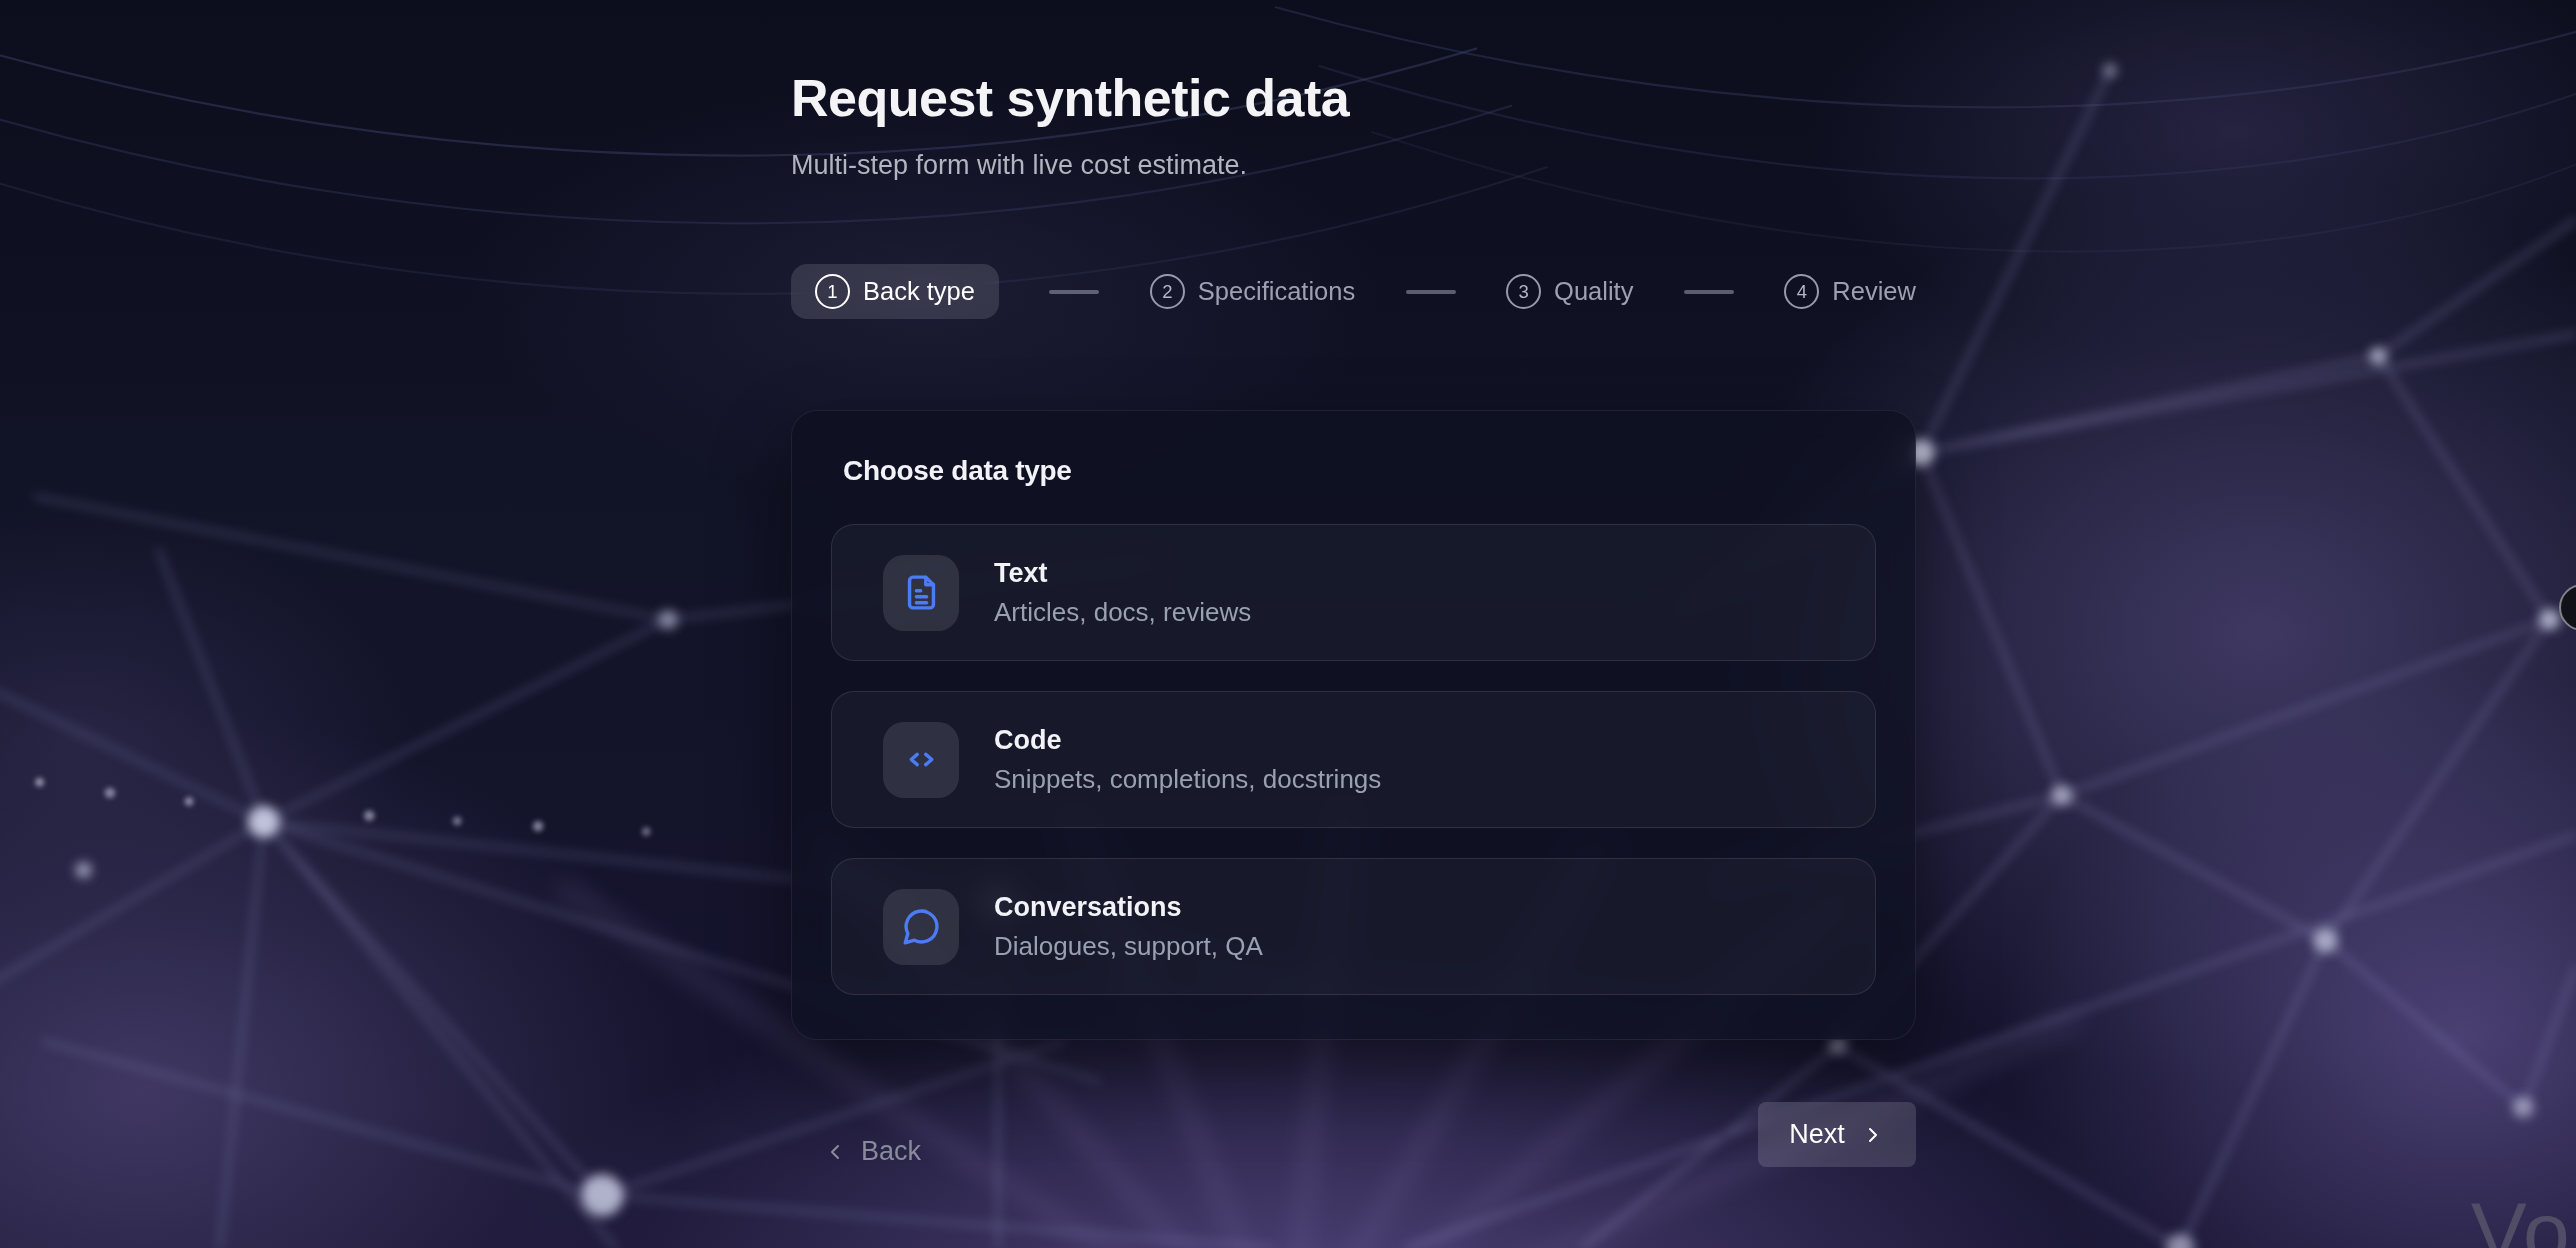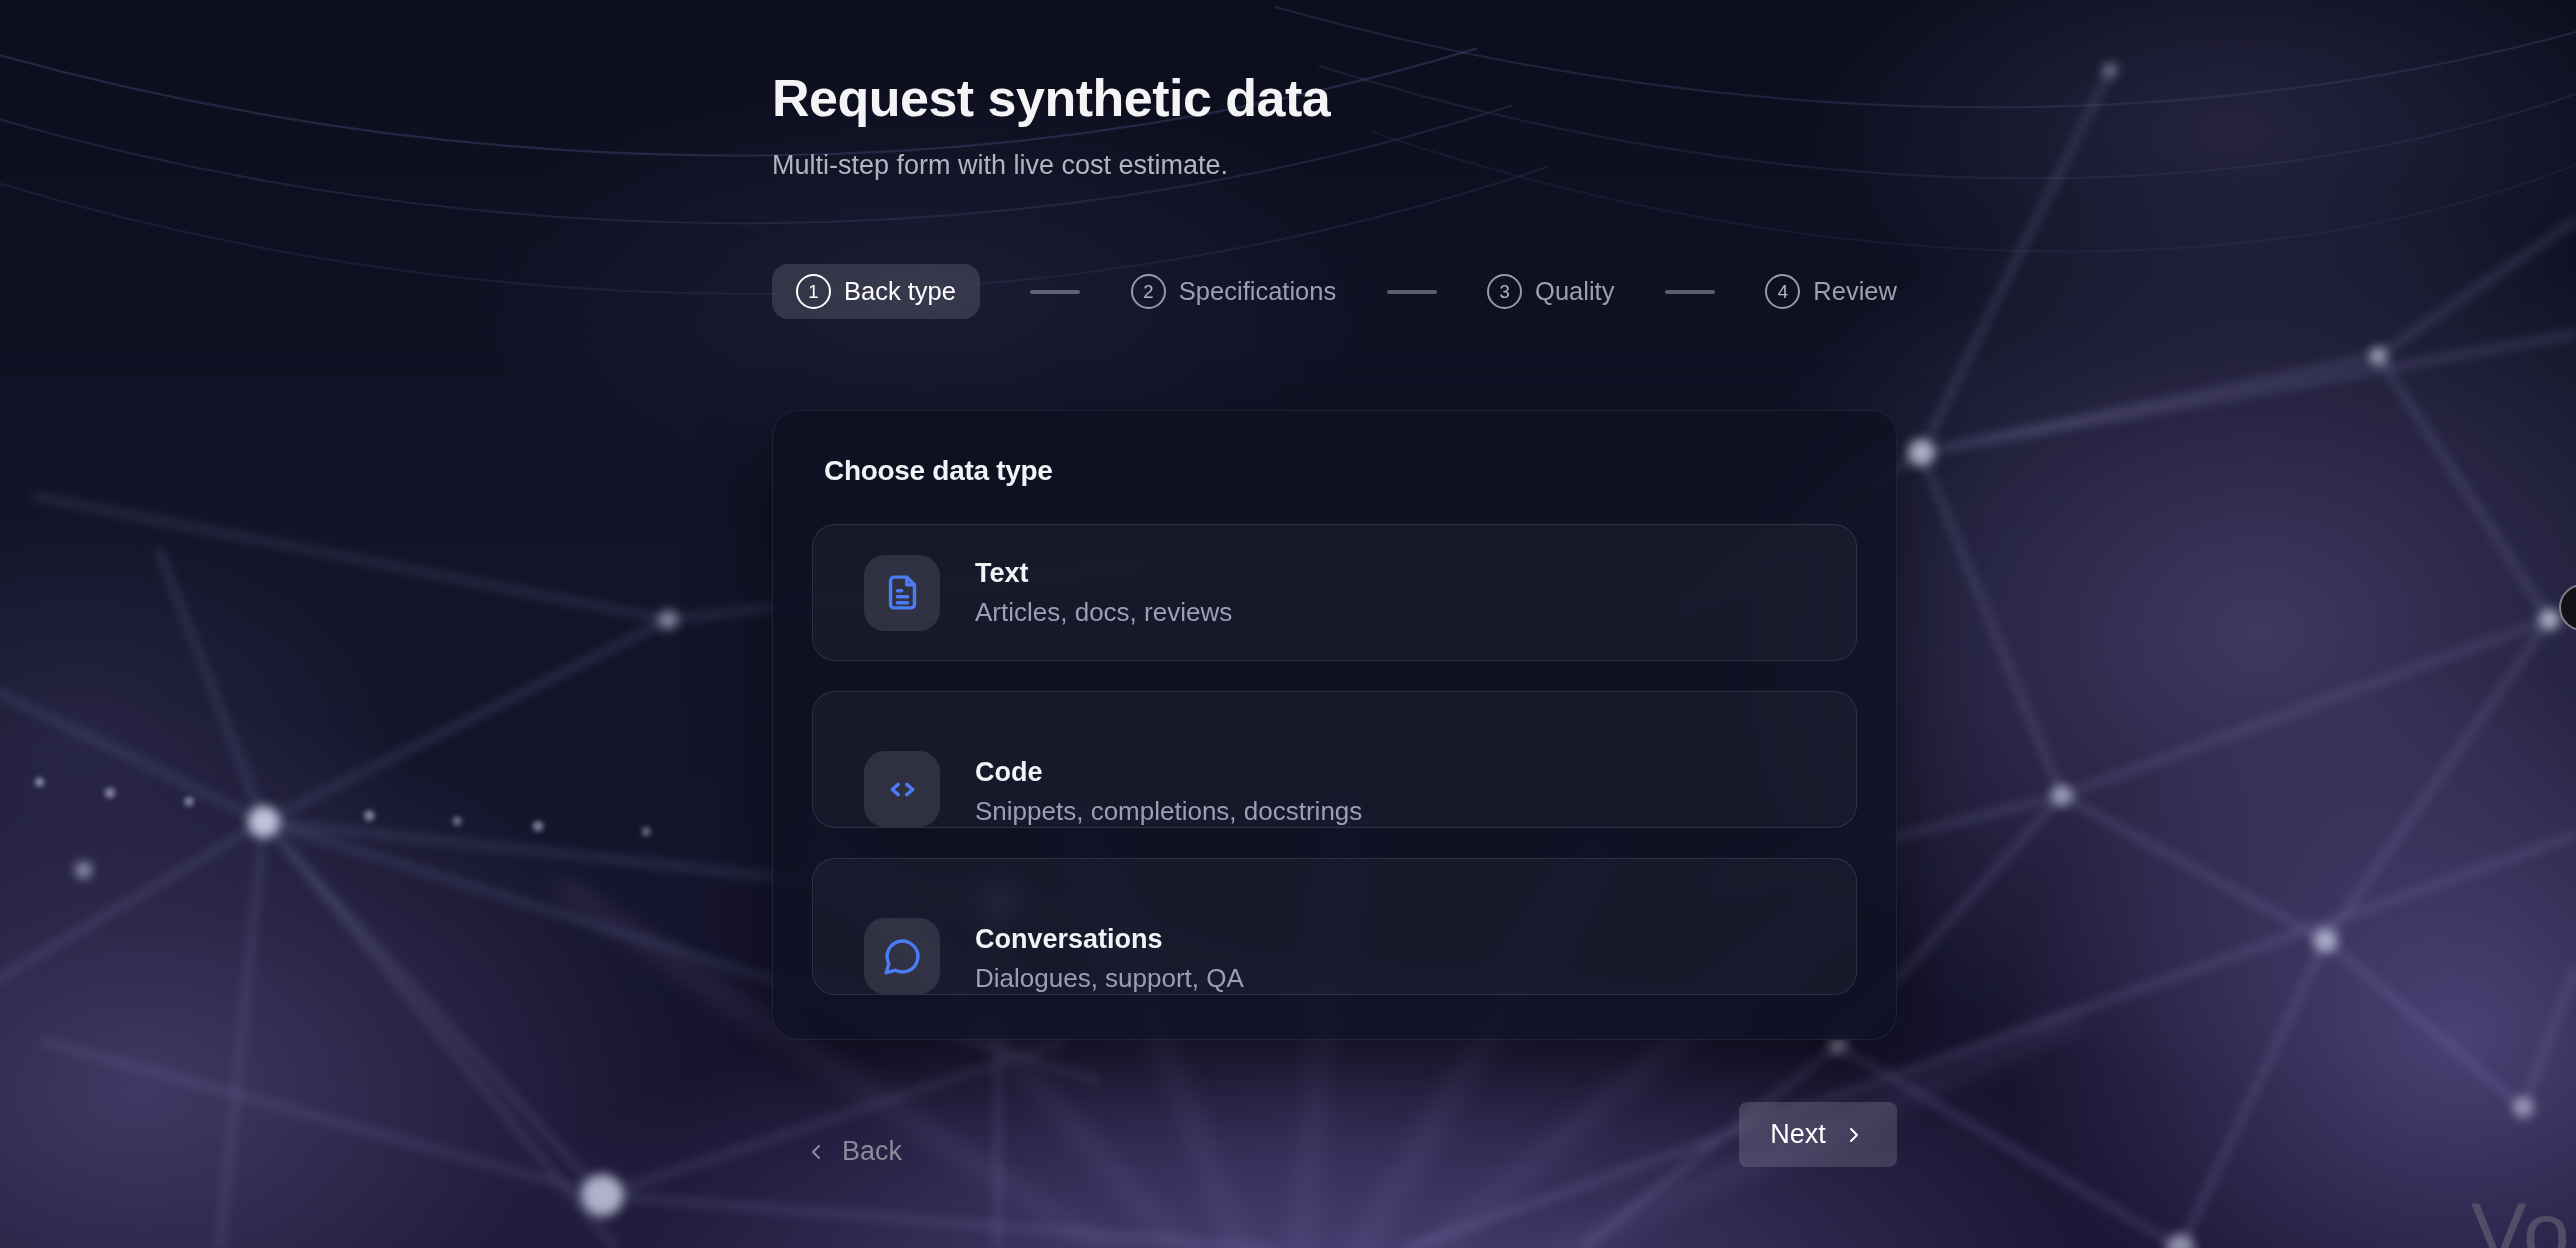--- a/index.html
+++ b/index.html
@@ -5,21 +5,21 @@
   html,body{margin:0;padding:0;}
   body{
     width:2576px;height:1248px;overflow:hidden;position:relative;
     background:#0e101f;
     font-family:"Liberation Sans","DejaVu Sans",sans-serif;
     -webkit-font-smoothing:antialiased;
   }
   .stage{position:absolute;inset:0;width:2576px;height:1248px;overflow:hidden;}
   .bg-svg{position:absolute;left:0;top:0;width:2576px;height:1248px;display:block;}
 
-  .content{position:absolute;left:772px;top:69px;width:1125px;}
+  .content{position:absolute;left:791px;top:69px;width:1125px;}
 
   .page-title{
     margin:0;font-size:52px;line-height:1.12;font-weight:700;
     color:#f4f4f7;letter-spacing:-0.5px;
   }
   .page-subtitle{
     margin:21px 0 0;font-size:27px;line-height:1.3;color:#b3b4c0;font-weight:400;
   }
 
   
@@ -62,21 +62,21 @@
     margin:0 0 37px 12px;font-size:28px;font-weight:700;
     color:#f2f3f6;letter-spacing:-0.3px;
   }
   .option{
     box-sizing:border-box;height:137px;border-radius:23px;
     background:rgba(255,255,255,0.035);
     border:1.3px solid rgba(255,255,255,0.10);
     display:flex;align-items:center;gap:35px;padding:0 51px;
     cursor:pointer;
   }
-  .option + .option{margin-top:30px;align-items:flex-end;}
+  .option + .option{margin-top:30px;}
   .icon-box{
     flex:none;width:76px;height:76px;border-radius:21px;
     background:rgba(255,255,255,0.11);
     display:flex;align-items:center;justify-content:center;
   }
   .icon-box svg{width:41px;height:41px;display:block;}
   .opt-title{font-size:27px;font-weight:600;color:#f2f3f6;}
   .opt-sub{margin-top:8px;font-size:26px;font-weight:400;color:#99a0b2;}
 
   

